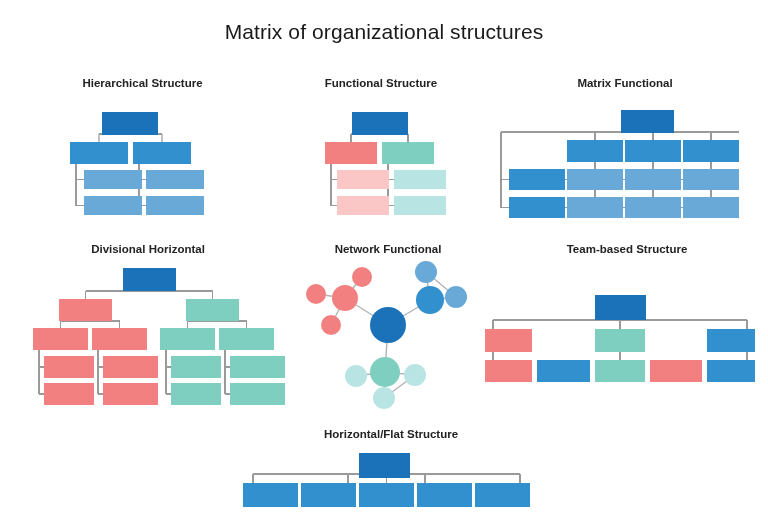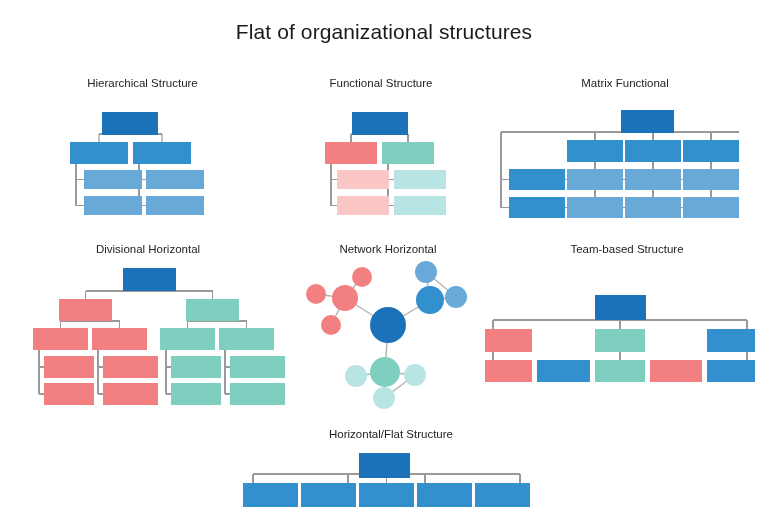--- a/index.html
+++ b/index.html
@@ -17,39 +17,39 @@
     color:#1a1a1a;
     font-weight:400;
     letter-spacing:.1px;
   }
   .panel-title{
     position:absolute;
     width:100%;
     text-align:center;
     font-size:11.5px;
     color:#232323;
-    font-weight:400;
+    font-weight:700;
     white-space:nowrap;
   }
   .node{
     position:absolute;
     box-sizing:border-box;
     border:1px solid rgba(255,255,255,0);
   }
 </style>
 </head>
 <body>
 
-<div id="page-title">Flat of organizational structures</div>
+<div id="page-title">Matrix of organizational structures</div>
 
 <div class="panel-title" style="left:0px;top:77px;width:285px;">Hierarchical Structure</div>
 <div class="panel-title" style="left:256px;top:77px;width:250px;">Functional Structure</div>
 <div class="panel-title" style="left:500px;top:77px;width:250px;">Matrix Functional</div>
 <div class="panel-title" style="left:18px;top:243px;width:260px;">Divisional Horizontal</div>
-<div class="panel-title" style="left:295px;top:243px;width:186px;">Network Horizontal</div>
+<div class="panel-title" style="left:295px;top:243px;width:186px;">Network Functional</div>
 <div class="panel-title" style="left:487px;top:243px;width:280px;">Team-based Structure</div>
 <div class="panel-title" style="left:236px;top:428px;width:310px;">Horizontal/Flat Structure</div>
 
 <svg id="connector-layer" width="768" height="512" style="position:absolute;left:0;top:0;">
     <line x1="130" y1="135" x2="130" y2="134" stroke="#9a9a9a" stroke-width="1.2" shape-rendering="crispEdges"></line>
     <polyline points="99,134 99,142" fill="none" stroke="#9a9a9a" stroke-width="1.2"></polyline>
     <polyline points="162,134 162,142" fill="none" stroke="#9a9a9a" stroke-width="1.2"></polyline>
     <line x1="99" y1="134" x2="162" y2="134" stroke="#9a9a9a" stroke-width="1.2" shape-rendering="crispEdges"></line>
     <line x1="76" y1="164" x2="76" y2="205.5" stroke="#9a9a9a" stroke-width="1.2" shape-rendering="crispEdges"></line>
     <line x1="76" y1="179.5" x2="84" y2="179.5" stroke="#9a9a9a" stroke-width="1.2" shape-rendering="crispEdges"></line>

